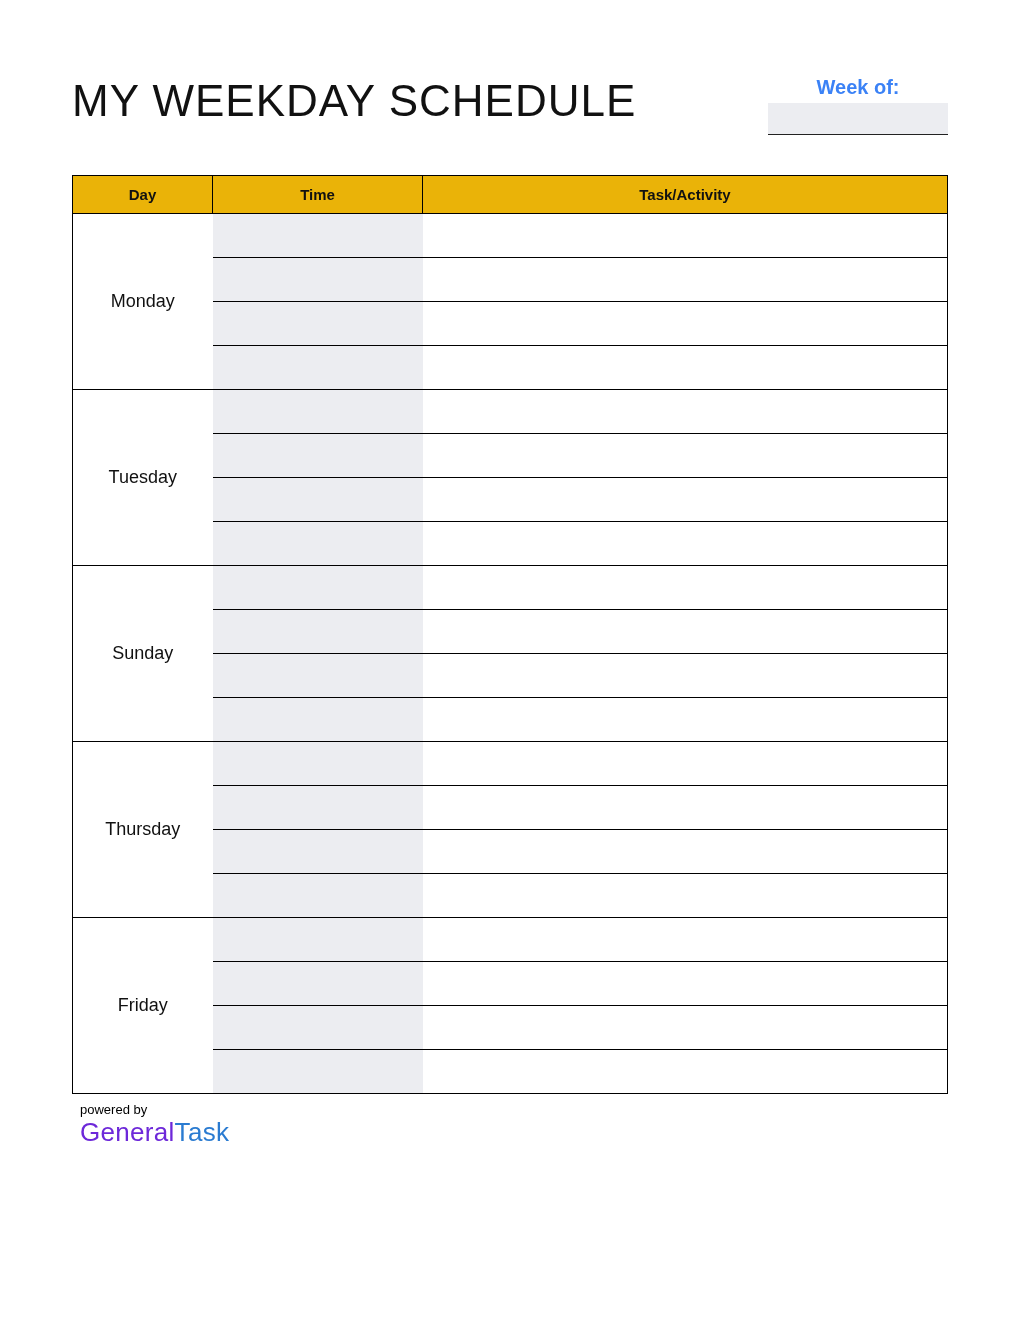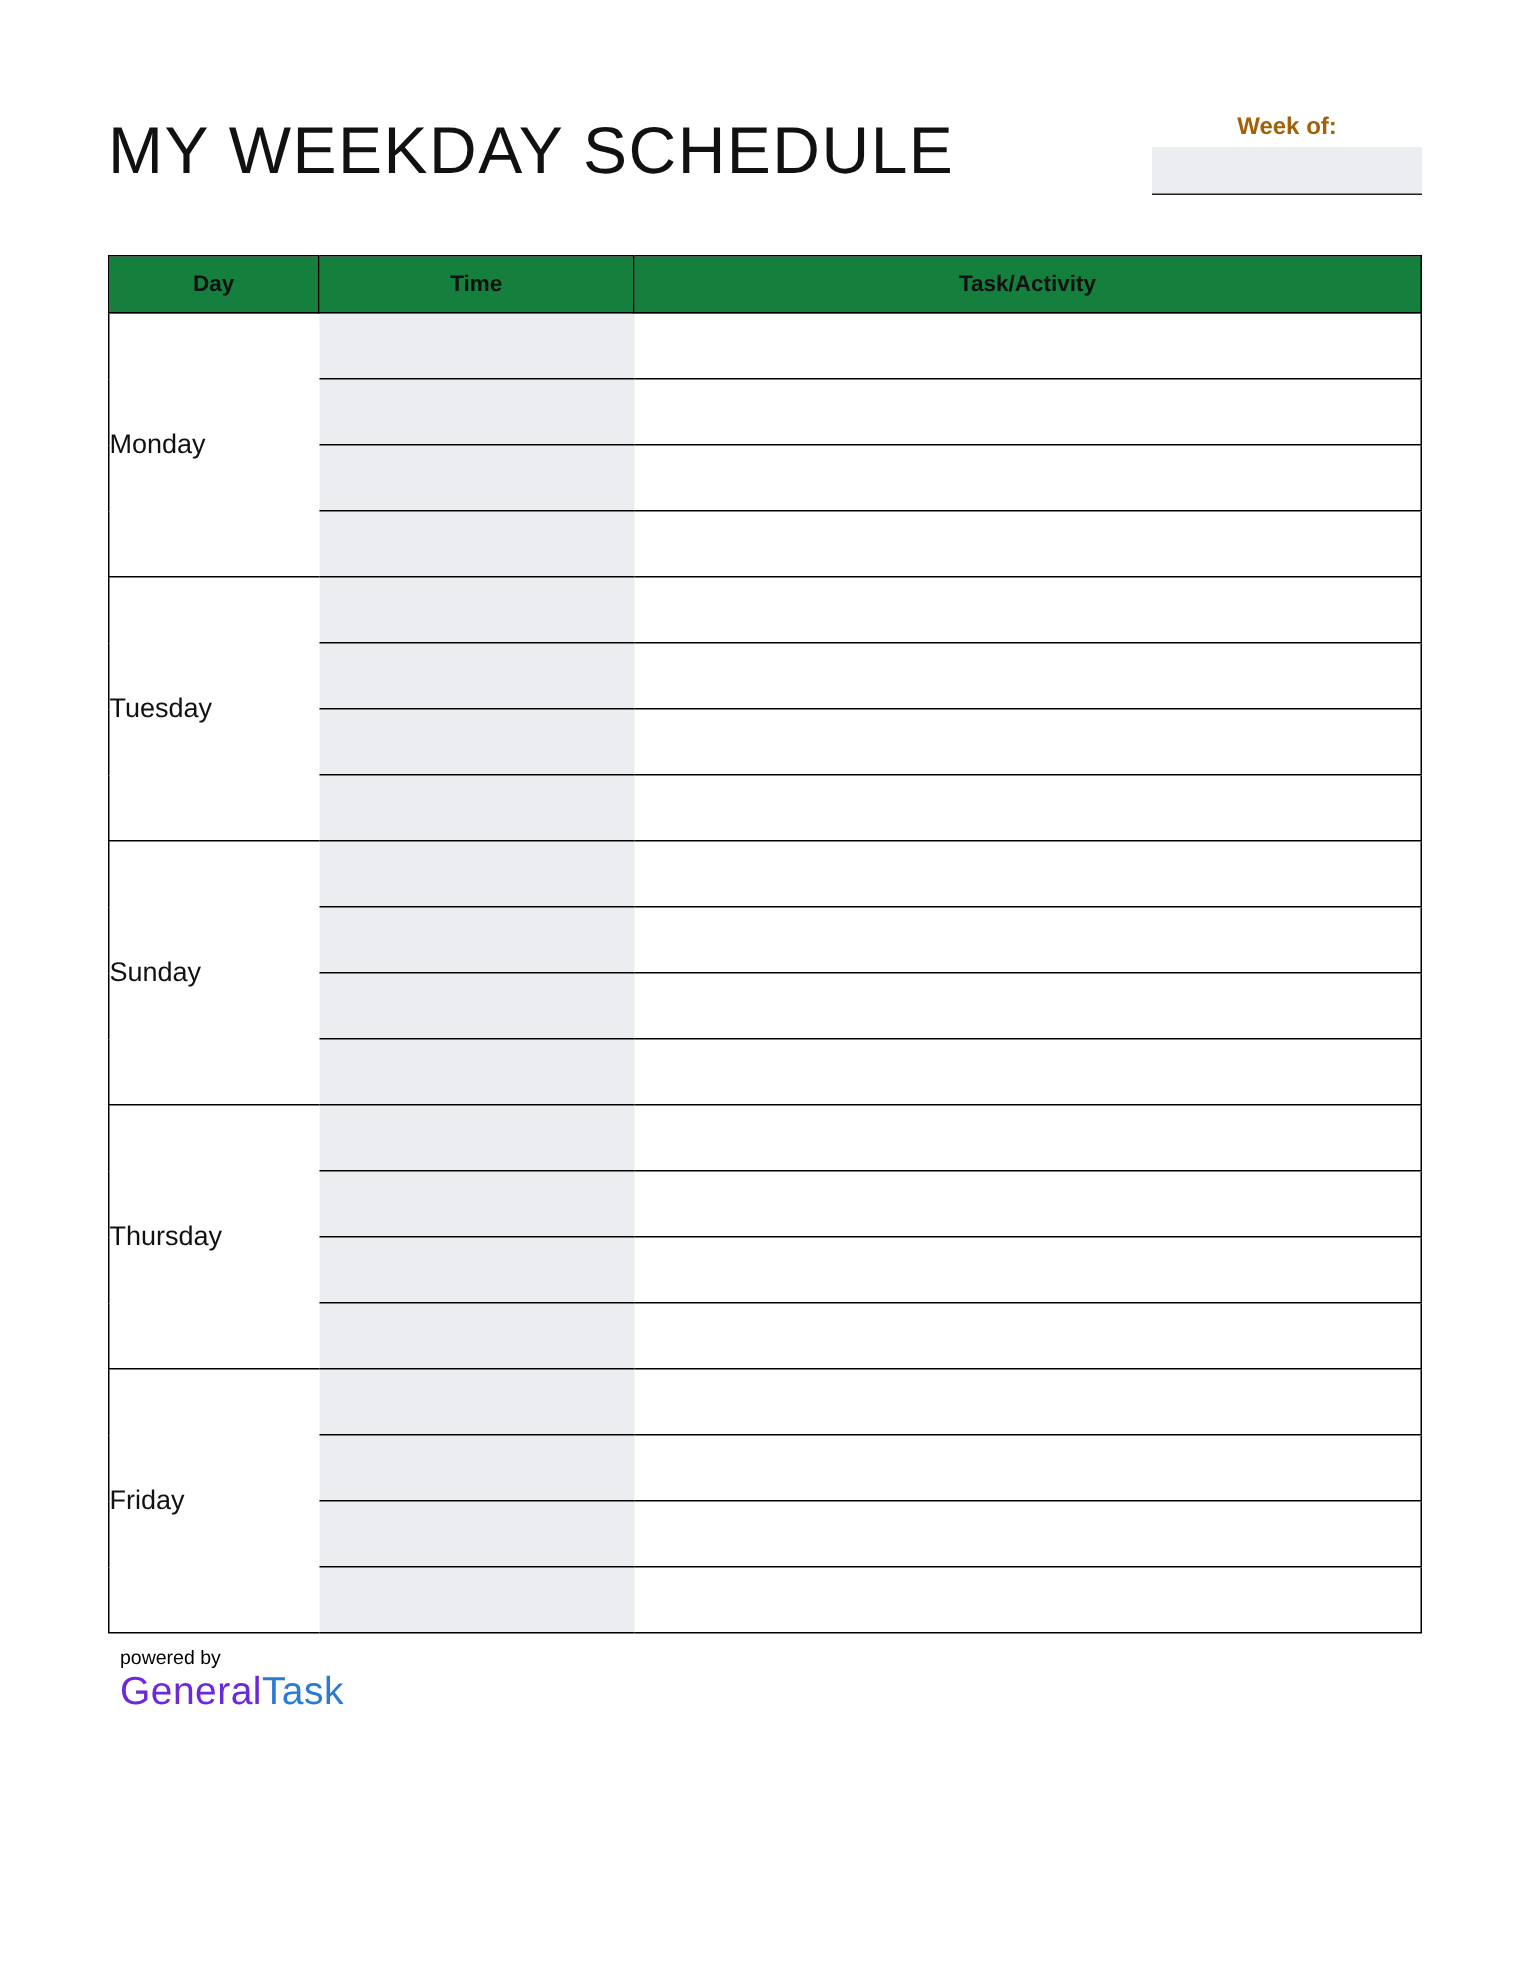--- a/index.html
+++ b/index.html
@@ -23,54 +23,54 @@
       letter-spacing: 1px;
       color: #111;
     }
     .weekof-block {
       display: flex;
       flex-direction: column;
       align-items: center;
       width: 180px;
     }
     .weekof-label {
-      font-size: 16px;
+      font-size: 20px;
       font-weight: 700;
-      color: #a16207;
+      color: #3b82f6;
       margin-bottom: 4px;
     }
     .weekof-input {
       width: 100%;
       height: 32px;
       background: #ecedf1;
       border: none;
       border-bottom: 1.5px solid #222;
     }
     table.schedule {
       width: 100%;
       border-collapse: collapse;
       border: 1.5px solid #000;
     }
     table.schedule th {
-      background: #15803d;
+      background: #eab308;
       font-size: 15px;
       font-weight: 700;
       color: #111;
       height: 38px;
       border: 1px solid #000;
       border-top: none;
     }
     table.schedule th:first-child { border-left: none; }
     table.schedule th:last-child { border-right: none; }
     col.col-day { width: 140px; }
     col.col-time { width: 210px; }
     col.col-task { width: auto; }
     td.day-cell {
       font-size: 18px;
-      text-align: left;
+      text-align: center;
       font-weight: 400;
       border-top: 1.5px solid #000;
       border-bottom: 1.5px solid #000;
       border-right: none;
       border-left: none;
     }
     td.time-cell {
       background: #ecedf1;
       height: 44px;
       border-bottom: 1px solid #000;

